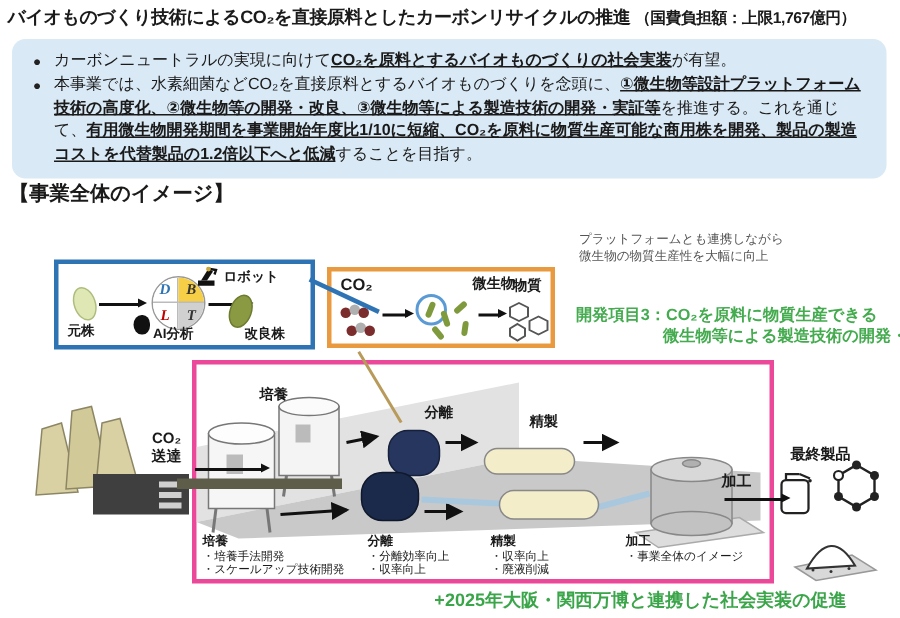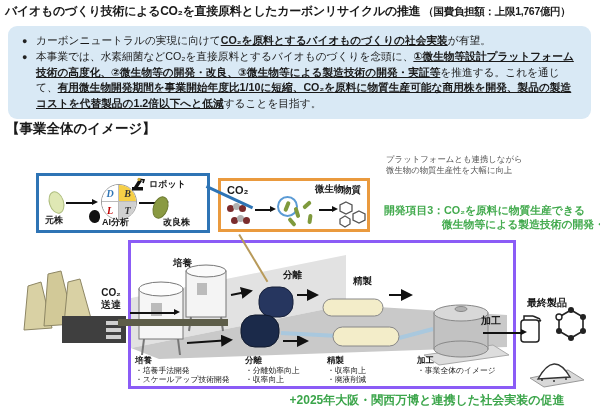--- a/index.html
+++ b/index.html
@@ -21,21 +21,21 @@
   .dev1{left:10px;top:139px;color:#2e74b5;}
   .dev1 .l2{margin-left:68px;}
   .dev2{left:278px;top:137px;color:#f0954a;}
   .dev2 .l2{margin-left:72px;}
   .dev3{left:384px;top:203px;color:#44ab4f;}
   .dev3 .l2{margin-left:58px;}
   .pnote{left:386px;top:154px;font-size:8.4px;color:#555;line-height:1.35;white-space:nowrap;}
   
   .bluebox{left:36px;top:173px;width:174px;height:60px;border:3px solid #2e74b5;background:#fff;box-sizing:border-box;}
   .orangebox{left:218px;top:178px;width:152px;height:54px;border:3px solid #ea9a3e;background:#fff;box-sizing:border-box;}
-  .greenbox{left:128px;top:240px;width:388px;height:149px;border:3px solid #8b5cf6;background:#fff;box-sizing:border-box;}
+  .greenbox{left:128px;top:240px;width:388px;height:149px;border:3px solid #ec4899;background:#fff;box-sizing:border-box;}
   
   .harrow{position:absolute;height:0;border-top:2.4px solid #111;}
   .harrow:after{content:"";position:absolute;right:-7px;top:-4.6px;border:3.4px solid transparent;border-left:6px solid #111;}
   .connector{position:absolute;height:0;transform-origin:left top;z-index:6;}
   
   .dbtl{position:absolute;left:62px;top:8px;width:34px;height:34px;border-radius:50%;overflow:hidden;
         border:1px solid #999;display:grid;grid-template-columns:1fr 1fr;grid-template-rows:1fr 1fr;}
   .dbtl span{display:flex;align-items:center;justify-content:center;font-size:10px;font-weight:bold;
         font-style:italic;font-family:"Liberation Serif","DejaVu Serif",serif;}
   .qd{background:#fff;color:#2e74b5;border-right:1px solid #bbb;border-bottom:1px solid #bbb;}

